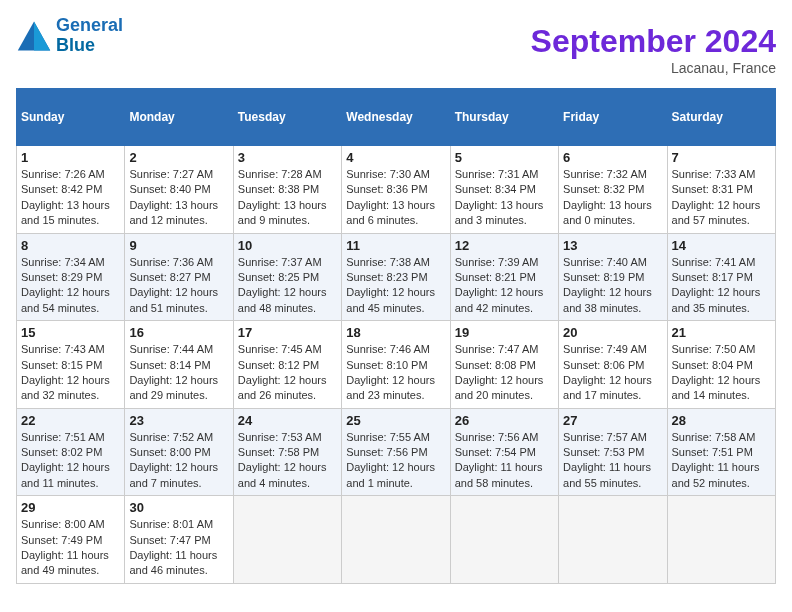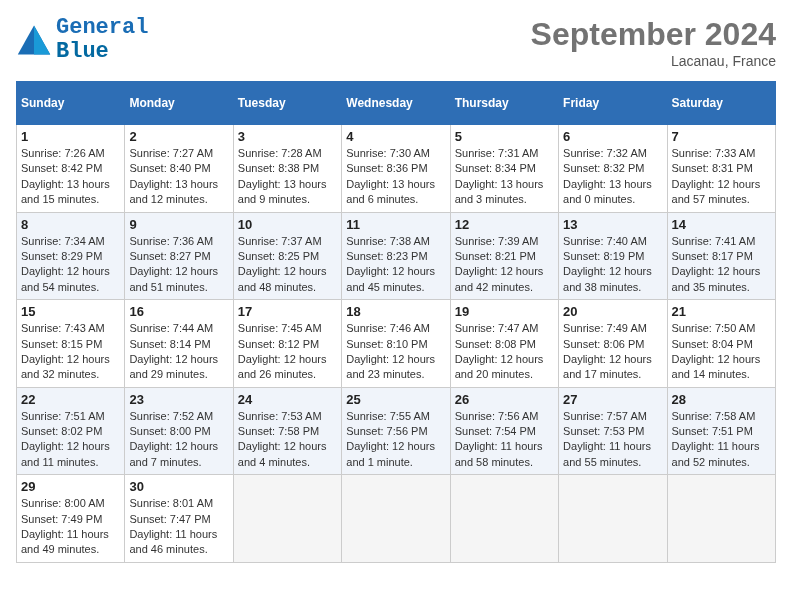--- a/index.html
+++ b/index.html
@@ -14,57 +14,57 @@
       display: flex;
       justify-content: space-between;
       align-items: flex-start;
       margin-bottom: 12px;
     }
     .logo {
       display: flex;
       align-items: center;
     }
     .logo-text {
-      font-size: 22px;
+      font-size: 18px;
       font-weight: bold;
       color: #333;
       line-height: 1.1;
-      font-family: Liberation Mono, monospace;
     }
     .logo-text span {
       color: #0369a1;
     }
     .logo-icon {
       width: 36px;
       height: 36px;
       margin-right: 4px;
     }
     .title-block {
       text-align: right;
     }
     .month-title {
       font-size: 32px;
       font-weight: bold;
-      color: #737373;
+      color: #6d28d9;
+      margin-top: 7px;
     }
     .location {
       font-size: 14px;
       color: #555;
     }
     table {
       width: 100%;
       border-collapse: collapse;
       table-layout: fixed;
     }
     th {
       background-color: #2e6eb5;
       color: #fff;
       font-size: 12px;
       font-weight: bold;
-      padding: 14px 4px;
+      padding: 21px 4px;
       text-align: left;
       border: 1px solid #2e6eb5;
     }
     td {
       border: 1px solid #ccc;
       vertical-align: top;
       padding: 4px 4px;
       font-size: 9.5px;
       color: #333;
       height: 80px;

